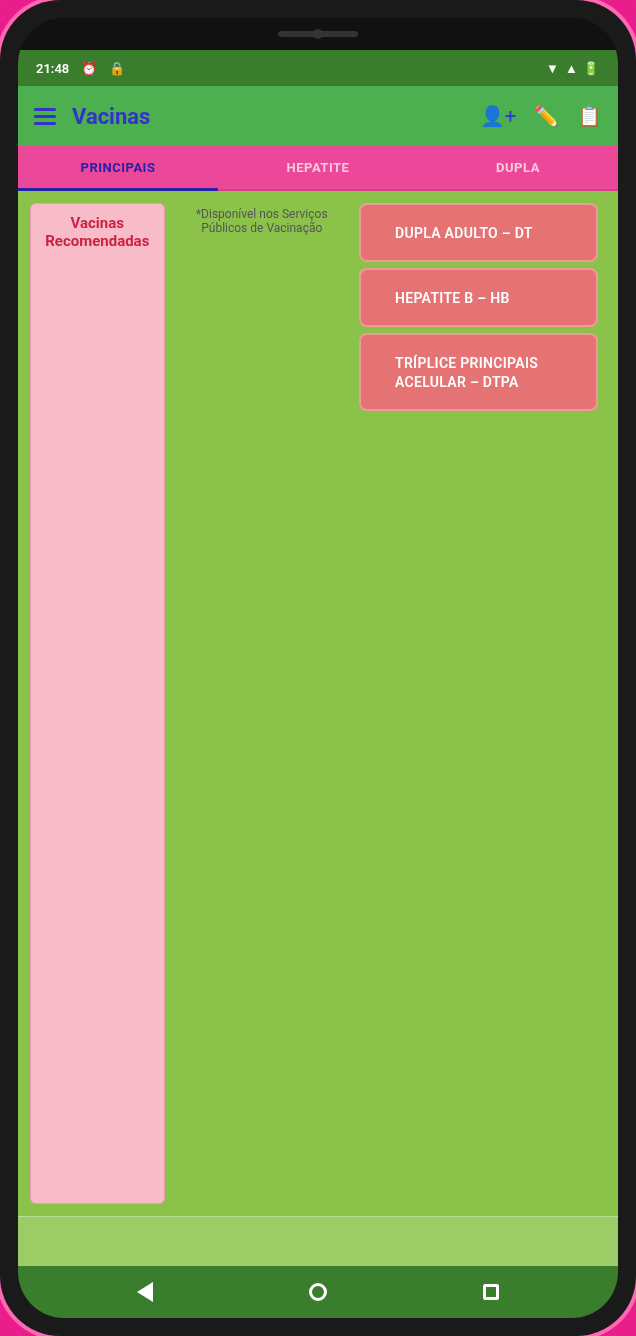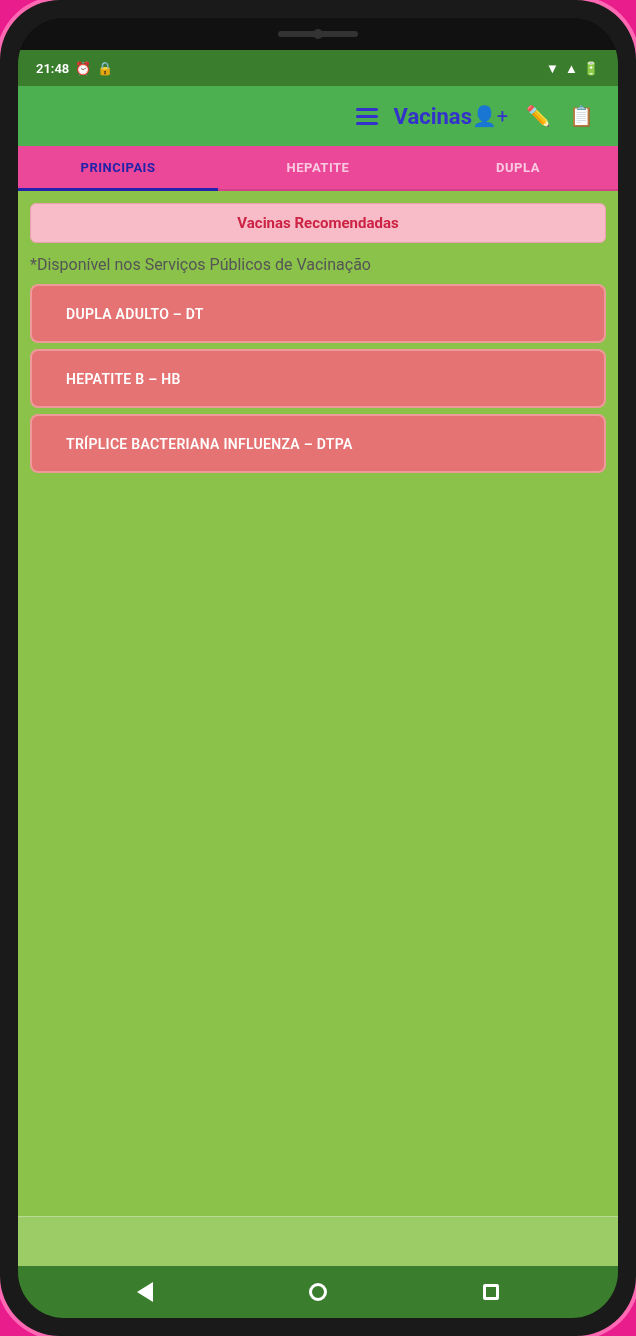--- a/index.html
+++ b/index.html
@@ -72,37 +72,37 @@
       justify-content: space-between;
       padding: 0 18px;
       color: white;
       font-size: 13px;
       font-weight: 600;
     }
 
     .status-left {
       display: flex;
       align-items: center;
-      gap: 6px;
+      gap: 12px;
     }
 
     .status-right {
       display: flex;
       align-items: center;
       gap: 6px;
     }
 
     
     .app-bar {
       background: #4caf50;
       height: 60px;
       display: flex;
       align-items: center;
-      padding: 0 24px;
-      justify-content: flex-end;
+      padding: 0 16px;
+      justify-content: space-between;
     }
 
     .app-bar-title {
       color: #3333cc;
       font-size: 22px;
       font-weight: 700;
     }
 
     .app-bar-left {
       display: flex;
@@ -155,21 +155,21 @@
       height: 3px;
       background: #2222aa;
     }
 
     
     .main-content {
       flex: 1;
       background: #8bc34a;
       padding: 12px;
       display: flex;
-      flex-direction: column;
+      flex-direction: row;
       gap: 8px;
       overflow: hidden;
     }
 
     
     .recommended-header {
       background: #f8bcc8;
       border: 1px solid #e8a0b0;
       border-radius: 6px;
       padding: 10px;
@@ -177,23 +177,24 @@
     }
 
     .recommended-header-text {
       color: #cc2244;
       font-weight: 700;
       font-size: 15px;
     }
 
     .disclaimer-text {
       color: #555;
-      font-size: 16px;
+      font-size: 12px;
       margin-top: 4px;
       margin-bottom: 2px;
+      text-align: center;
     }
 
     
     .vaccine-list {
       display: flex;
       flex-direction: column;
       gap: 6px;
     }
 
     .vaccine-item {
@@ -349,21 +350,21 @@
 
         <div class="vaccine-item">
           <span class="vaccine-item-text">DUPLA ADULTO – DT</span>
         </div>
 
         <div class="vaccine-item">
           <span class="vaccine-item-text">HEPATITE B – HB</span>
         </div>
 
         <div class="vaccine-item">
-          <span class="vaccine-item-text">TRÍPLICE BACTERIANA INFLUENZA – DTPA</span>
+          <span class="vaccine-item-text">TRÍPLICE PRINCIPAIS ACELULAR – DTPA</span>
         </div>
 
 
       </div>
 
       <div class="content-spacer"></div>
 
     </div>
 
     <div class="bottom-tray"></div>

